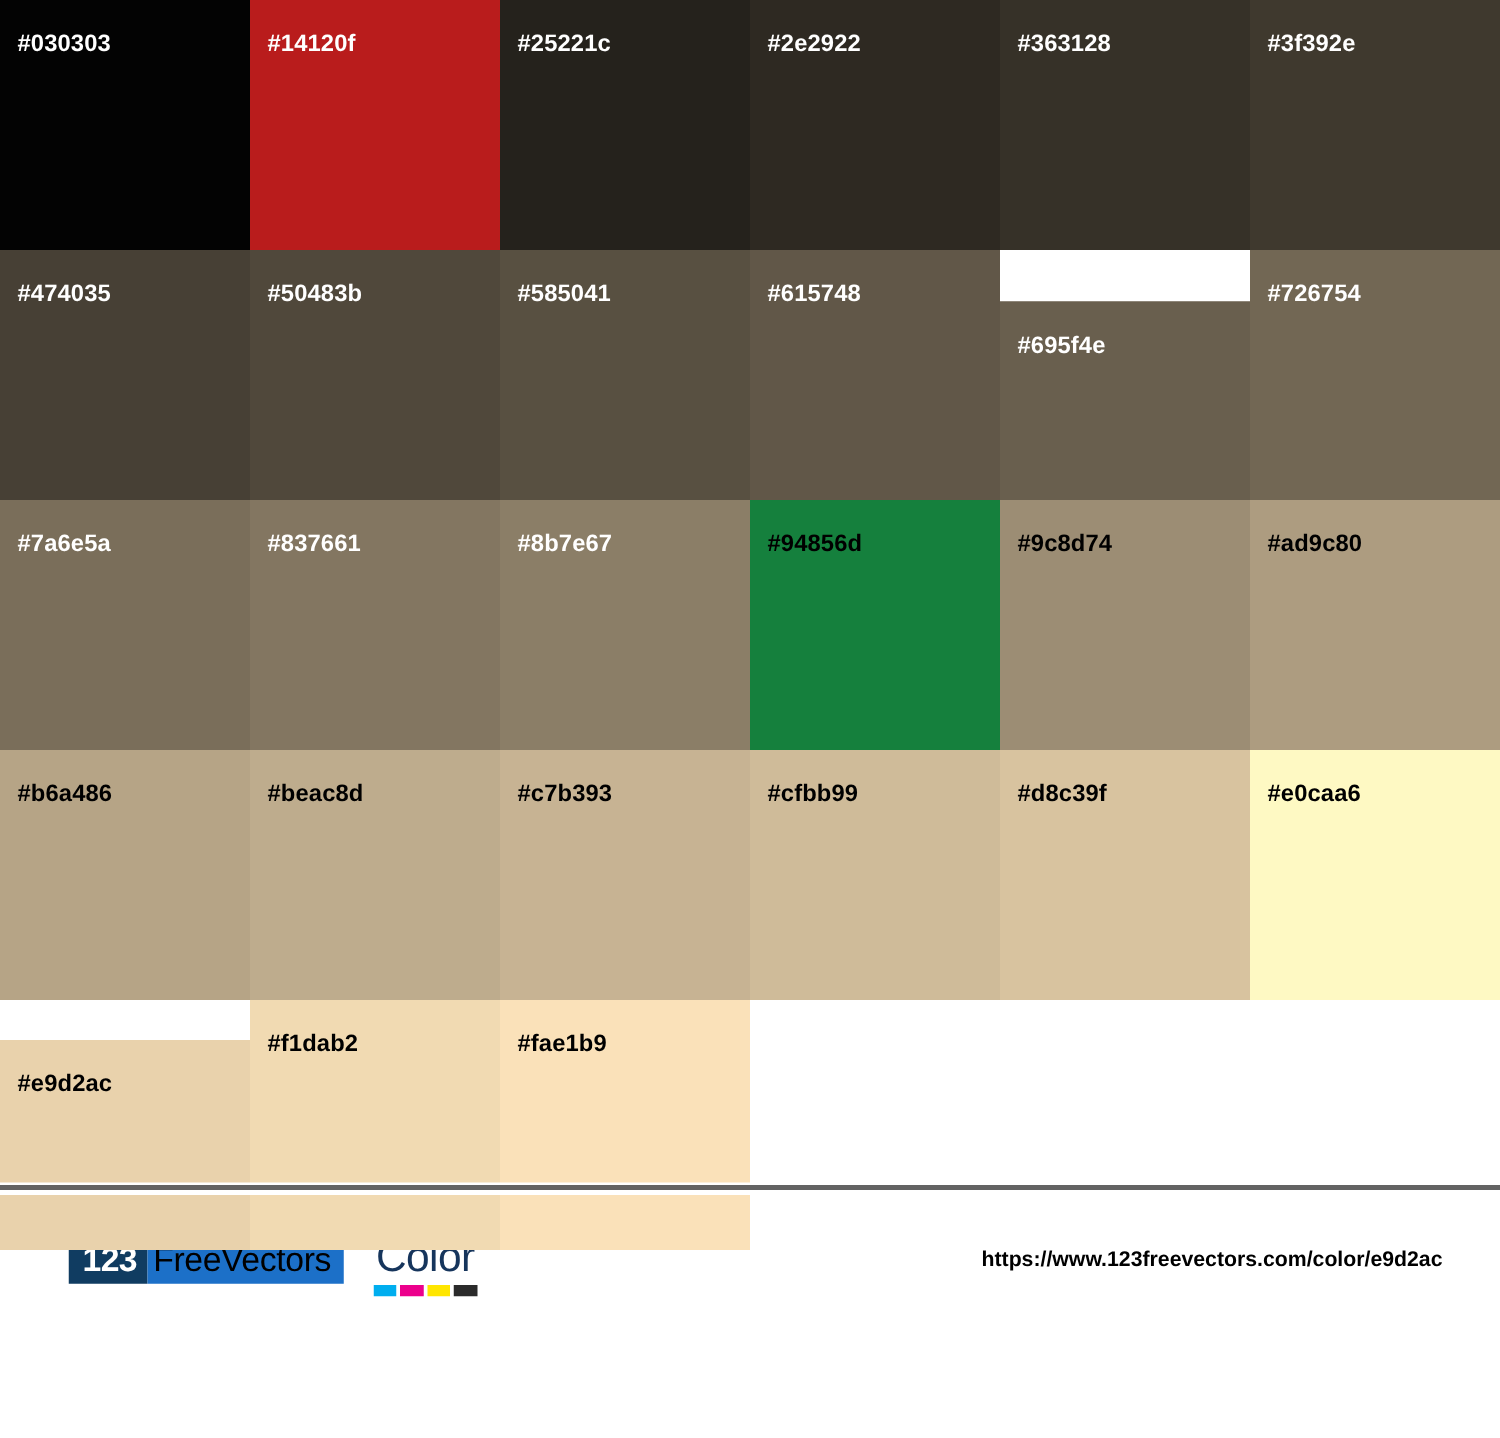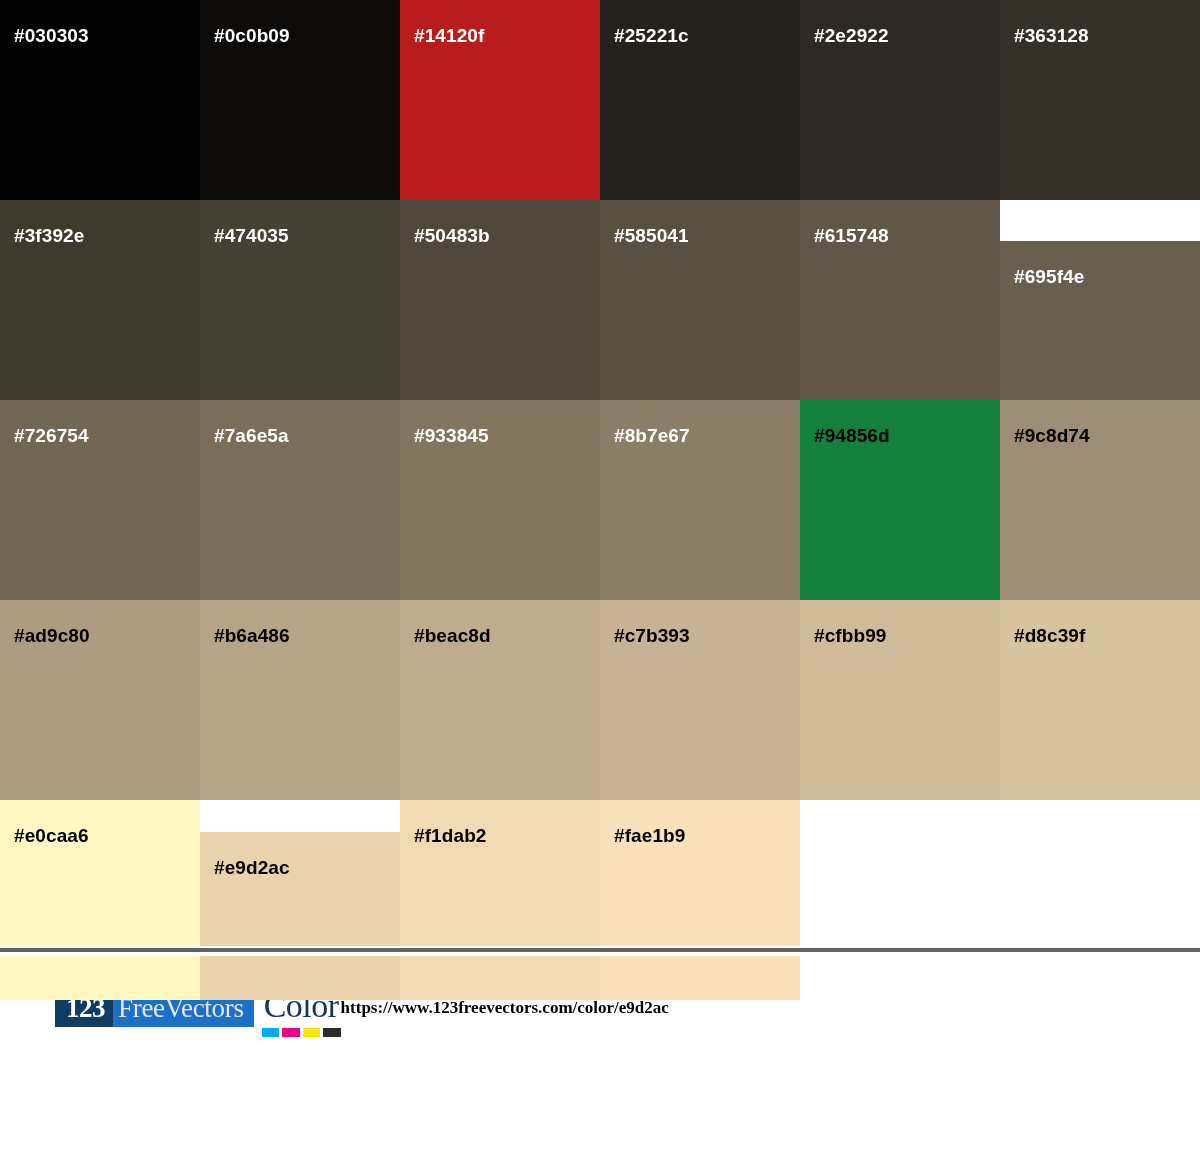--- a/index.html
+++ b/index.html
@@ -54,23 +54,23 @@
     background: #636363;
   }
 
   
   #page-footer {
     width: 1200px;
     height: 140px;
     background: #ffffff;
     display: flex;
     align-items: flex-start;
+    justify-content: space-between;
     box-sizing: border-box;
     padding: 33px 46px 0 55px;
-    font-family: Liberation Serif, serif;
   }
 
   
   #site-logo {
     display: flex;
     align-items: flex-start;
     height: 50px;
   }
   .logo-badge {
     display: flex;
@@ -81,29 +81,29 @@
     background: #103c61;
     color: #ffffff;
     font-size: 27px;
     font-weight: bold;
     line-height: 38px;
     padding: 0 8px 0 11px;
     letter-spacing: -0.5px;
   }
   .logo-freevectors {
     background: #1c70c8;
-    color: #e5e5e5;
+    color: #000000;
     font-size: 27px;
     font-weight: normal;
     line-height: 38px;
     padding: 0 10px 0 5px;
     letter-spacing: -0.3px;
   }
   .logo-color-wrap {
-    margin-left: 8px;
+    margin-left: 24px;
     display: flex;
     flex-direction: column;
     align-items: stretch;
   }
   .logo-color-text {
     color: #16355c;
     font-size: 34px;
     font-weight: 300;
     line-height: 34px;
     letter-spacing: -0.5px;
@@ -126,23 +126,20 @@
     white-space: nowrap;
   }
 </style>
 </head>
 <body>
 
 <div id="palette-grid">
     <div class="swatch light-text" style="background: rgb(3, 3, 3);">
       <span class="swatch-label">#030303</span>
     </div>
-    <div class="swatch light-text" style="background: rgb(12, 11, 9);">
-      <span class="swatch-label">#0c0b09</span>
-    </div>
     <div class="swatch light-text" style="background: #b91c1c;">
       <span class="swatch-label">#14120f</span>
     </div>
     <div class="swatch light-text" style="background: rgb(37, 34, 28);">
       <span class="swatch-label">#25221c</span>
     </div>
     <div class="swatch light-text" style="background: rgb(46, 41, 34);">
       <span class="swatch-label">#2e2922</span>
     </div>
     <div class="swatch light-text" style="background: rgb(54, 49, 40);">
@@ -166,21 +163,21 @@
     <div class="swatch light-text" style="background: rgb(105, 95, 78); margin-top: 41px;">
       <span class="swatch-label">#695f4e</span>
     </div>
     <div class="swatch light-text" style="background: rgb(114, 103, 84);">
       <span class="swatch-label">#726754</span>
     </div>
     <div class="swatch light-text" style="background: rgb(122, 110, 90);">
       <span class="swatch-label">#7a6e5a</span>
     </div>
     <div class="swatch light-text" style="background: rgb(131, 118, 97);">
-      <span class="swatch-label">#933845</span>
+      <span class="swatch-label">#837661</span>
     </div>
     <div class="swatch light-text" style="background: rgb(139, 126, 103);">
       <span class="swatch-label">#8b7e67</span>
     </div>
     <div class="swatch dark-text" style="background: #15803d;">
       <span class="swatch-label">#94856d</span>
     </div>
     <div class="swatch dark-text" style="background: rgb(156, 141, 116);">
       <span class="swatch-label">#9c8d74</span>
     </div>

